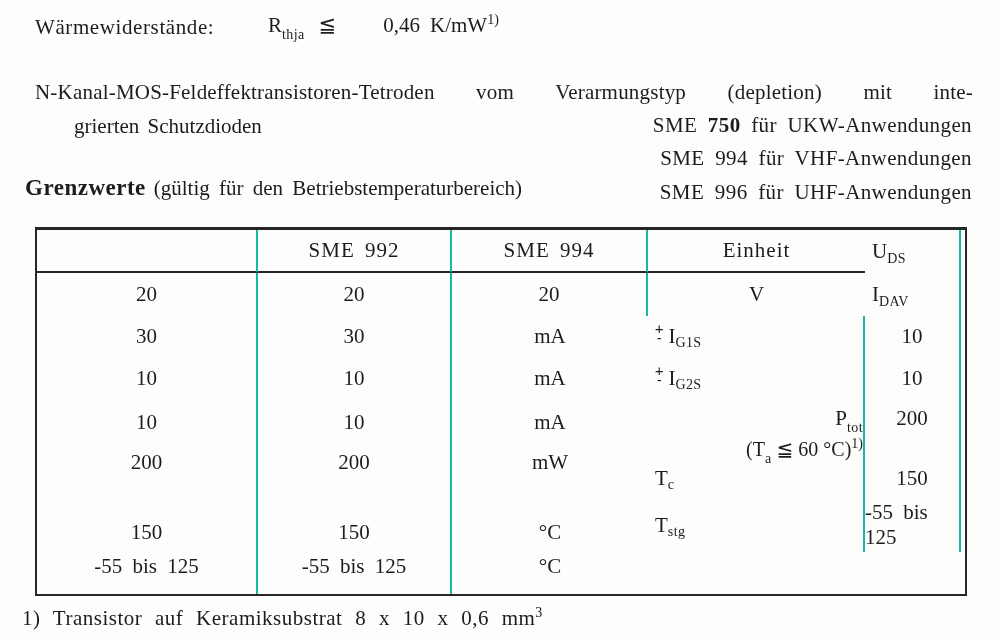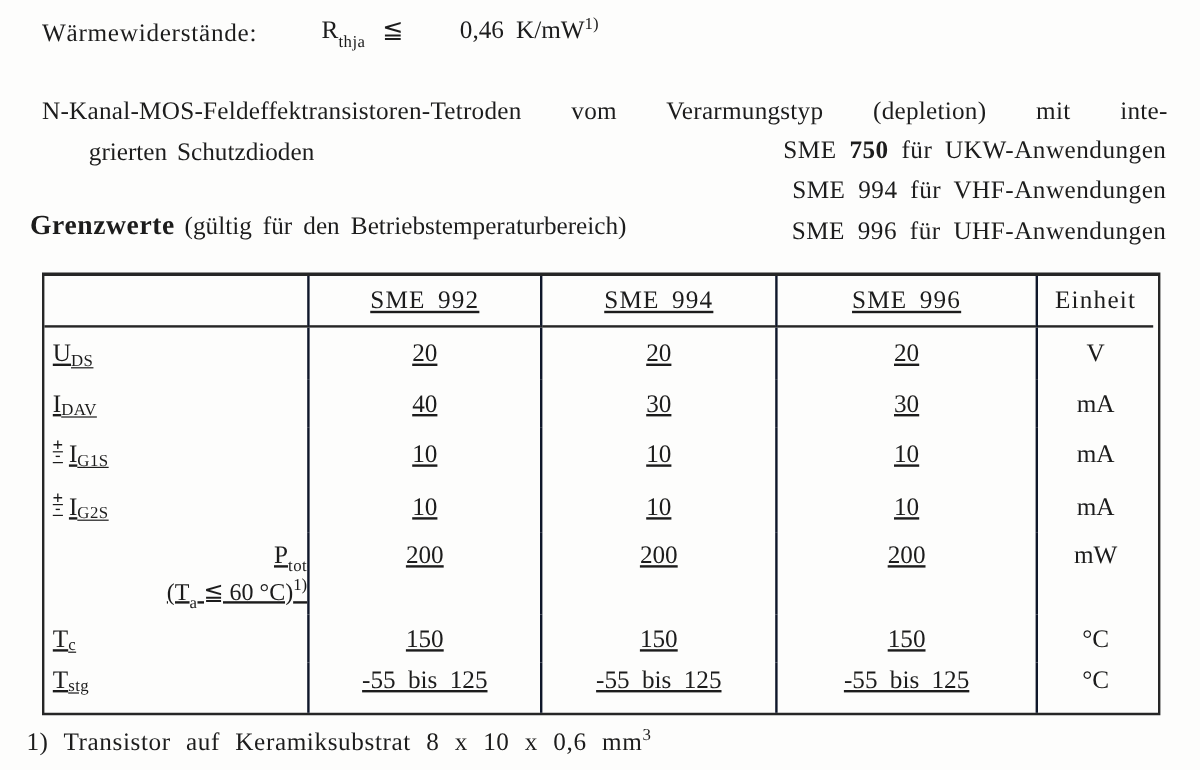--- a/index.html
+++ b/index.html
@@ -41,21 +41,21 @@
   .limits-table{
     top:227px;left:35px;width:928px;
     border:2px solid #262626;border-top-width:3px;
     display:grid;
     grid-template-columns:221px 194px 196px 217px 96px;
     grid-template-rows:43px 43px 40px 44px 44px 68px 40px 42px;
     box-sizing:content-box;
     font-size:21px;
   }
   .cell{display:flex;align-items:center;box-sizing:border-box;}
-  .vline{border-right:2px solid #0f172a;text-decoration:underline;}
+  .vline{border-right:2px solid #14b8a6;}
   .hdr{border-bottom:2px solid #262626;justify-content:center;letter-spacing:1px;word-spacing:4px;}
   .param{padding-left:7px;}
   .value{justify-content:center;word-spacing:5px;}
   .unit{justify-content:center;}
   .top-align{align-items:flex-start;padding-top:6px;}
   .lift{padding-bottom:14px;}
   .pm{display:inline-flex;flex-direction:column;font-size:14px;line-height:9px;
       margin-right:5px;position:relative;top:-2px;font-family:"DejaVu Sans Mono",monospace;}
   .ptot-cell{flex-direction:column;align-items:flex-end;justify-content:flex-start;padding-top:4px;line-height:28px;}
   .pnote{font-size:20px;}
@@ -94,37 +94,35 @@
 
   <div class="abs section-title">
     <span class="title-bold">Grenzwerte</span><span class="title-rest">(gültig für den Betriebstemperaturbereich)</span>
   </div>
 
   <div class="abs limits-table">
 
     <div class="cell vline hdr"></div>
     <div class="cell vline hdr">SME 992</div>
     <div class="cell vline hdr">SME 994</div>
-    <div class="cell vline hdr">SME 996</div>
     <div class="cell hdr">Einheit</div>
 
     <div class="cell vline param">
       <span>U</span>
         <span class="sub">DS</span>
     </div>
     <div class="cell vline value">20</div>
     <div class="cell vline value">20</div>
     <div class="cell vline value">20</div>
     <div class="cell unit">V</div>
 
     <div class="cell vline param">
       <span>I</span>
         <span class="sub">DAV</span>
     </div>
-    <div class="cell vline value">40</div>
     <div class="cell vline value">30</div>
     <div class="cell vline value">30</div>
     <div class="cell unit">mA</div>
 
     <div class="cell vline param">
       <span class="pm">
         <span>+</span>
         <span>-</span>
       </span>
       <span>I</span>

